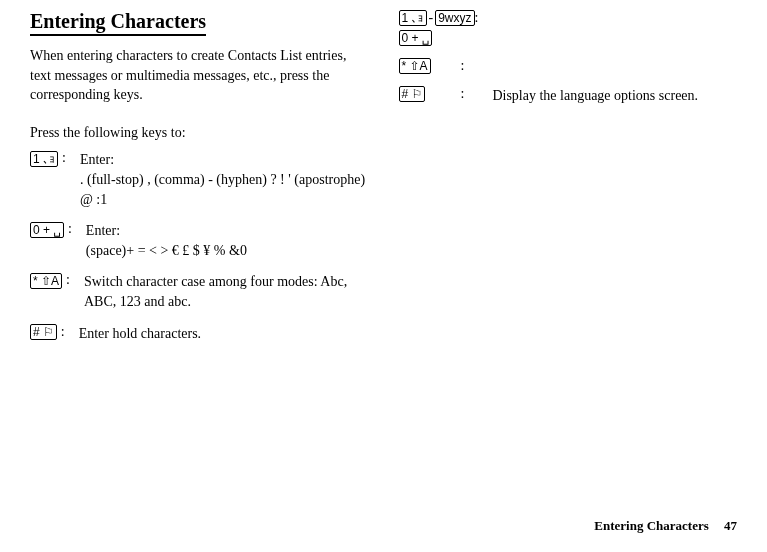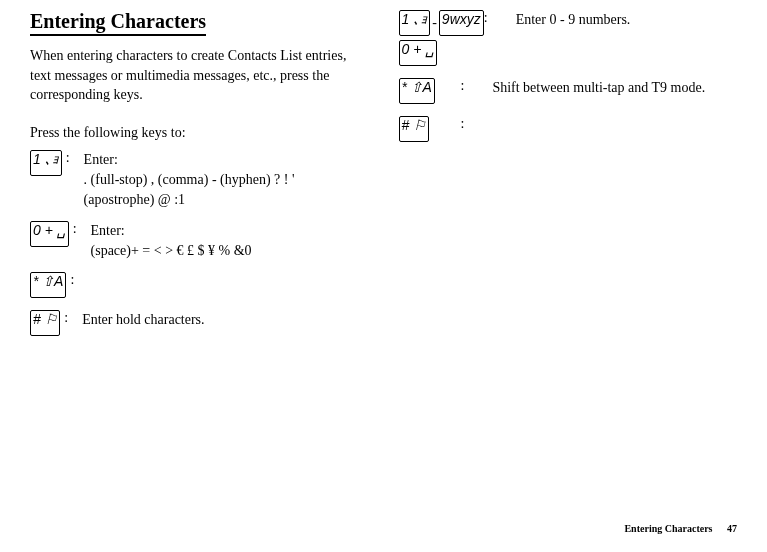--- a/index.html
+++ b/index.html
@@ -45,50 +45,49 @@
       margin-bottom: 12px;
     }
     .keyicon {
       flex-shrink: 0;
       margin-right: 4px;
     }
     .keybox {
       display: inline-block;
       border: 1px solid #000;
       border-radius: 2px;
-      font-size: 14px;
+      font-size: 12px;
       line-height: 1;
       padding: 1px 2px;
       vertical-align: middle;
       font-family: sans-serif;
       min-width: 22px;
       text-align: center;
-      height: 26px;
-      font-style: italic;
+      height: 16px;
     }
     .colon {
       flex-shrink: 0;
       margin-right: 14px;
     }
     .colon-wide {
       flex-shrink: 0;
       margin-right: 28px;
     }
     .desc {
       flex: 1;
       line-height: 1.4;
     }
     .inline-key {
       vertical-align: middle;
     }
     .footer {
       position: absolute;
       bottom: 18px;
       right: 30px;
-      font-size: 10px;
+      font-size: 13px;
     }
     .footer-title {
       font-weight: bold;
     }
     .footer-page {
       font-weight: bold;
       margin-left: 12px;
     }
     .key-range {
       display: inline-flex;
@@ -123,64 +122,64 @@
     <div class="entry">
       <span class="keyicon"><span class="keybox">0 + ␣</span></span>
       <span class="colon">:</span>
       <span class="desc" style="white-space: pre-line;">Enter:
 (space)+ = &lt; &gt; € £ $ ¥ % &amp;0</span>
     </div>
 
     <div class="entry">
       <span class="keyicon"><span class="keybox">* ⇧A</span></span>
       <span class="colon">:</span>
+      <span class="desc">Switch character case among four modes: Abc, ABC, 123 and abc.</span>
     </div>
 
     <div class="entry">
       <span class="keyicon"><span class="keybox"># ⚐</span></span>
       <span class="colon">:</span>
       <span class="desc">Enter hold characters.</span>
     </div>
   </div>
 
   <div class="col">
 
     <div class="entry">
       <span class="col2-key-area">
         <span class="key-range">
           <span class="keybox">1 ､ｮ</span>
           <span>- </span>
           <span class="keybox">9wxyz</span>
         </span>
       </span>
       <span class="colon-wide">:</span>
-      <span class="desc">Enter 0 - 9 numbers.</span>
     </div>
 
     <div class="entry" style="margin-top:-8px;">
       <span class="col2-key-area">
         <span class="keybox">0 + ␣</span>
       </span>
       <span class="colon-wide" style="visibility:hidden;">:</span>
       <span class="desc"></span>
     </div>
 
     <div class="entry">
       <span class="col2-key-area">
         <span class="keybox">* ⇧A</span>
       </span>
       <span class="colon-wide">:</span>
-      <span class="desc">Shift between multi-tap and T9 mode.</span>
     </div>
 
     <div class="entry">
       <span class="col2-key-area">
         <span class="keybox"># ⚐</span>
       </span>
       <span class="colon-wide">:</span>
+      <span class="desc">Display the language options screen.</span>
     </div>
   </div>
 </div>
 
 <div class="footer">
   <span class="footer-title">Entering Characters</span>
   <span class="footer-page">47</span>
 </div>
 
 </body></html>

